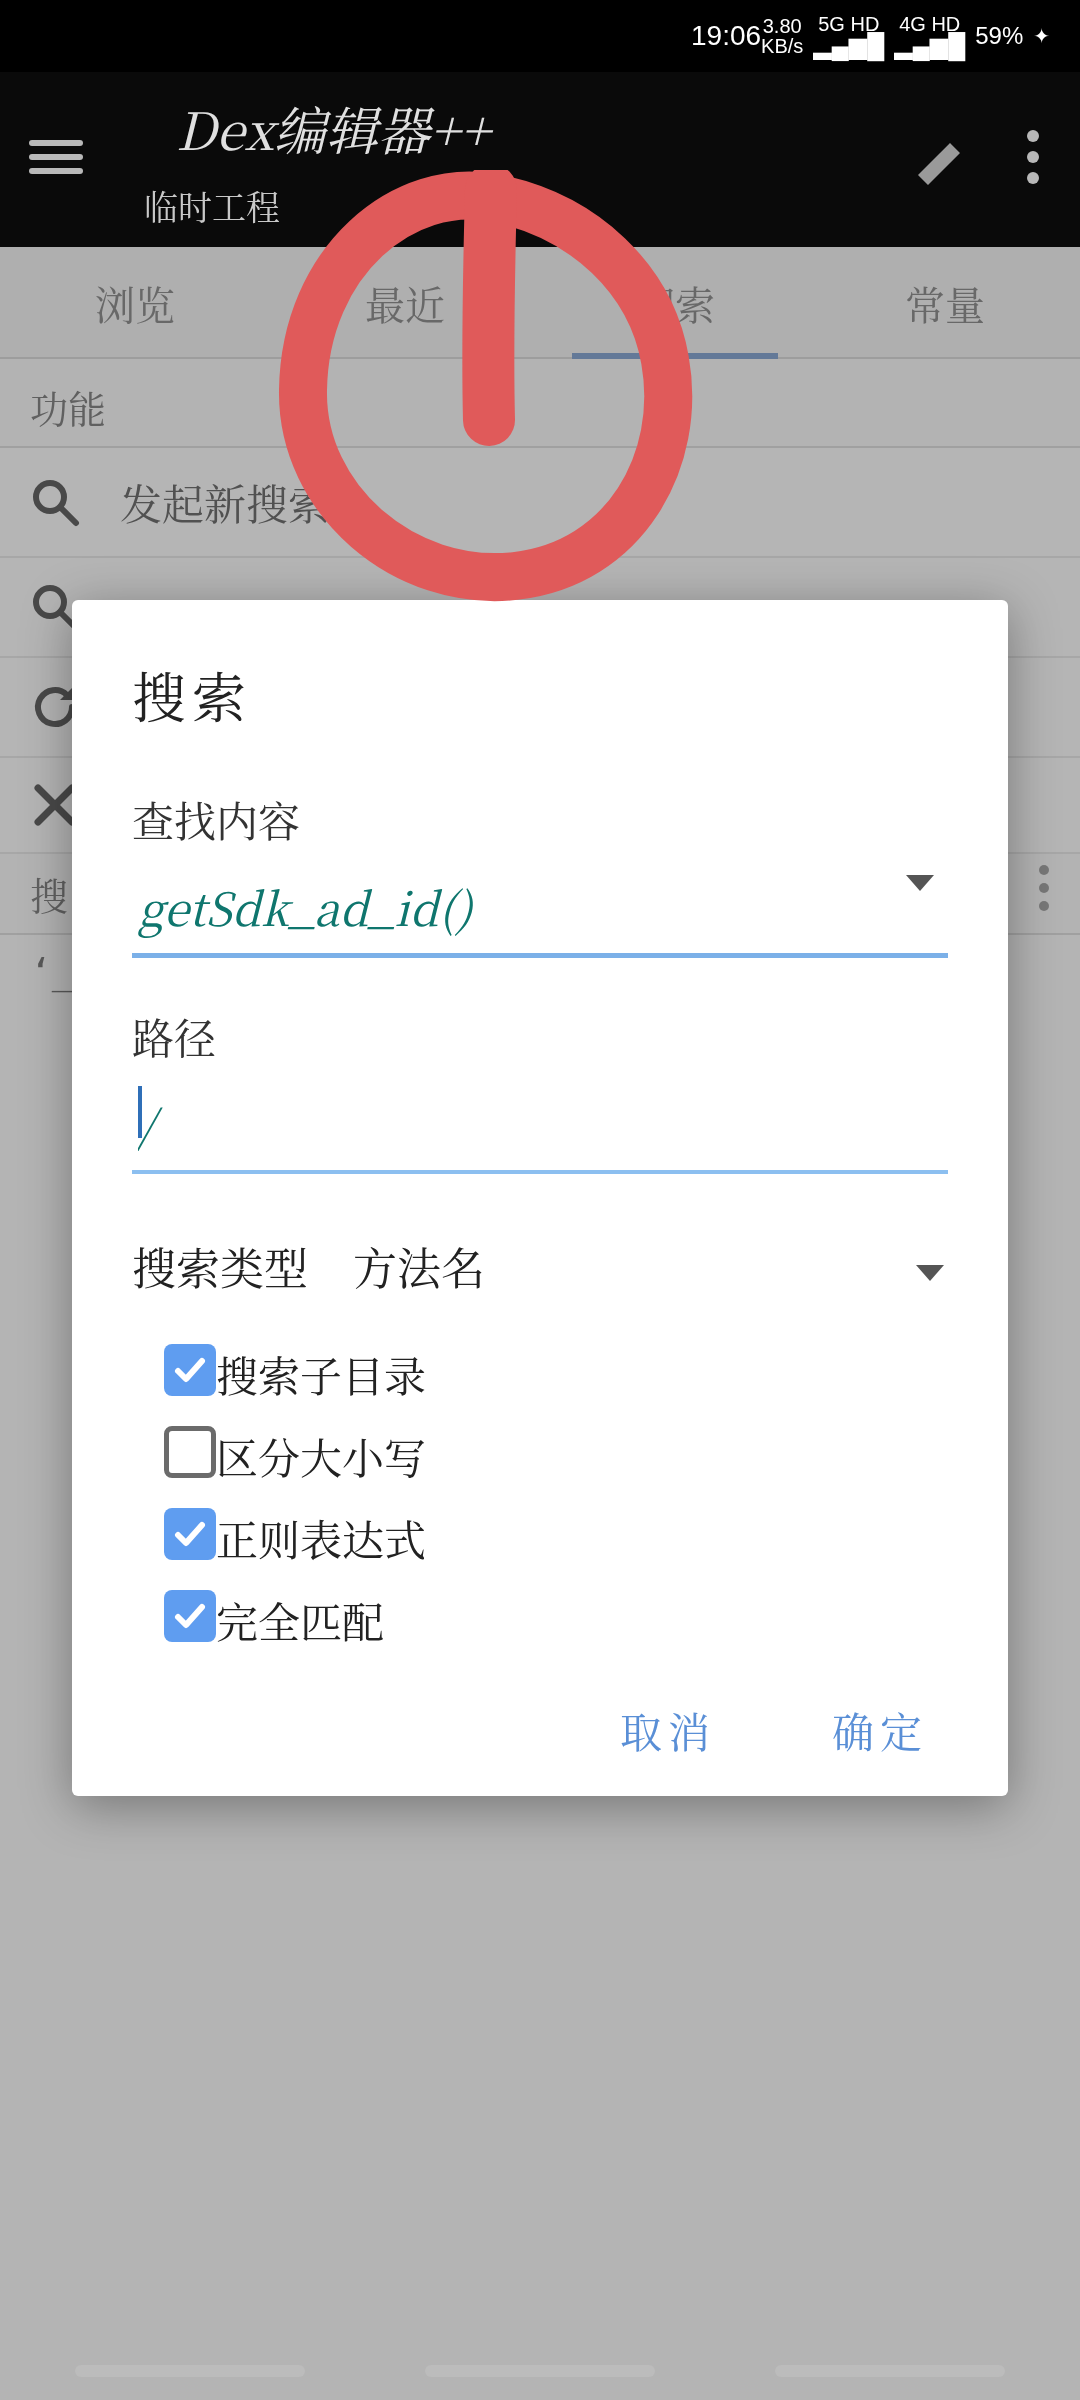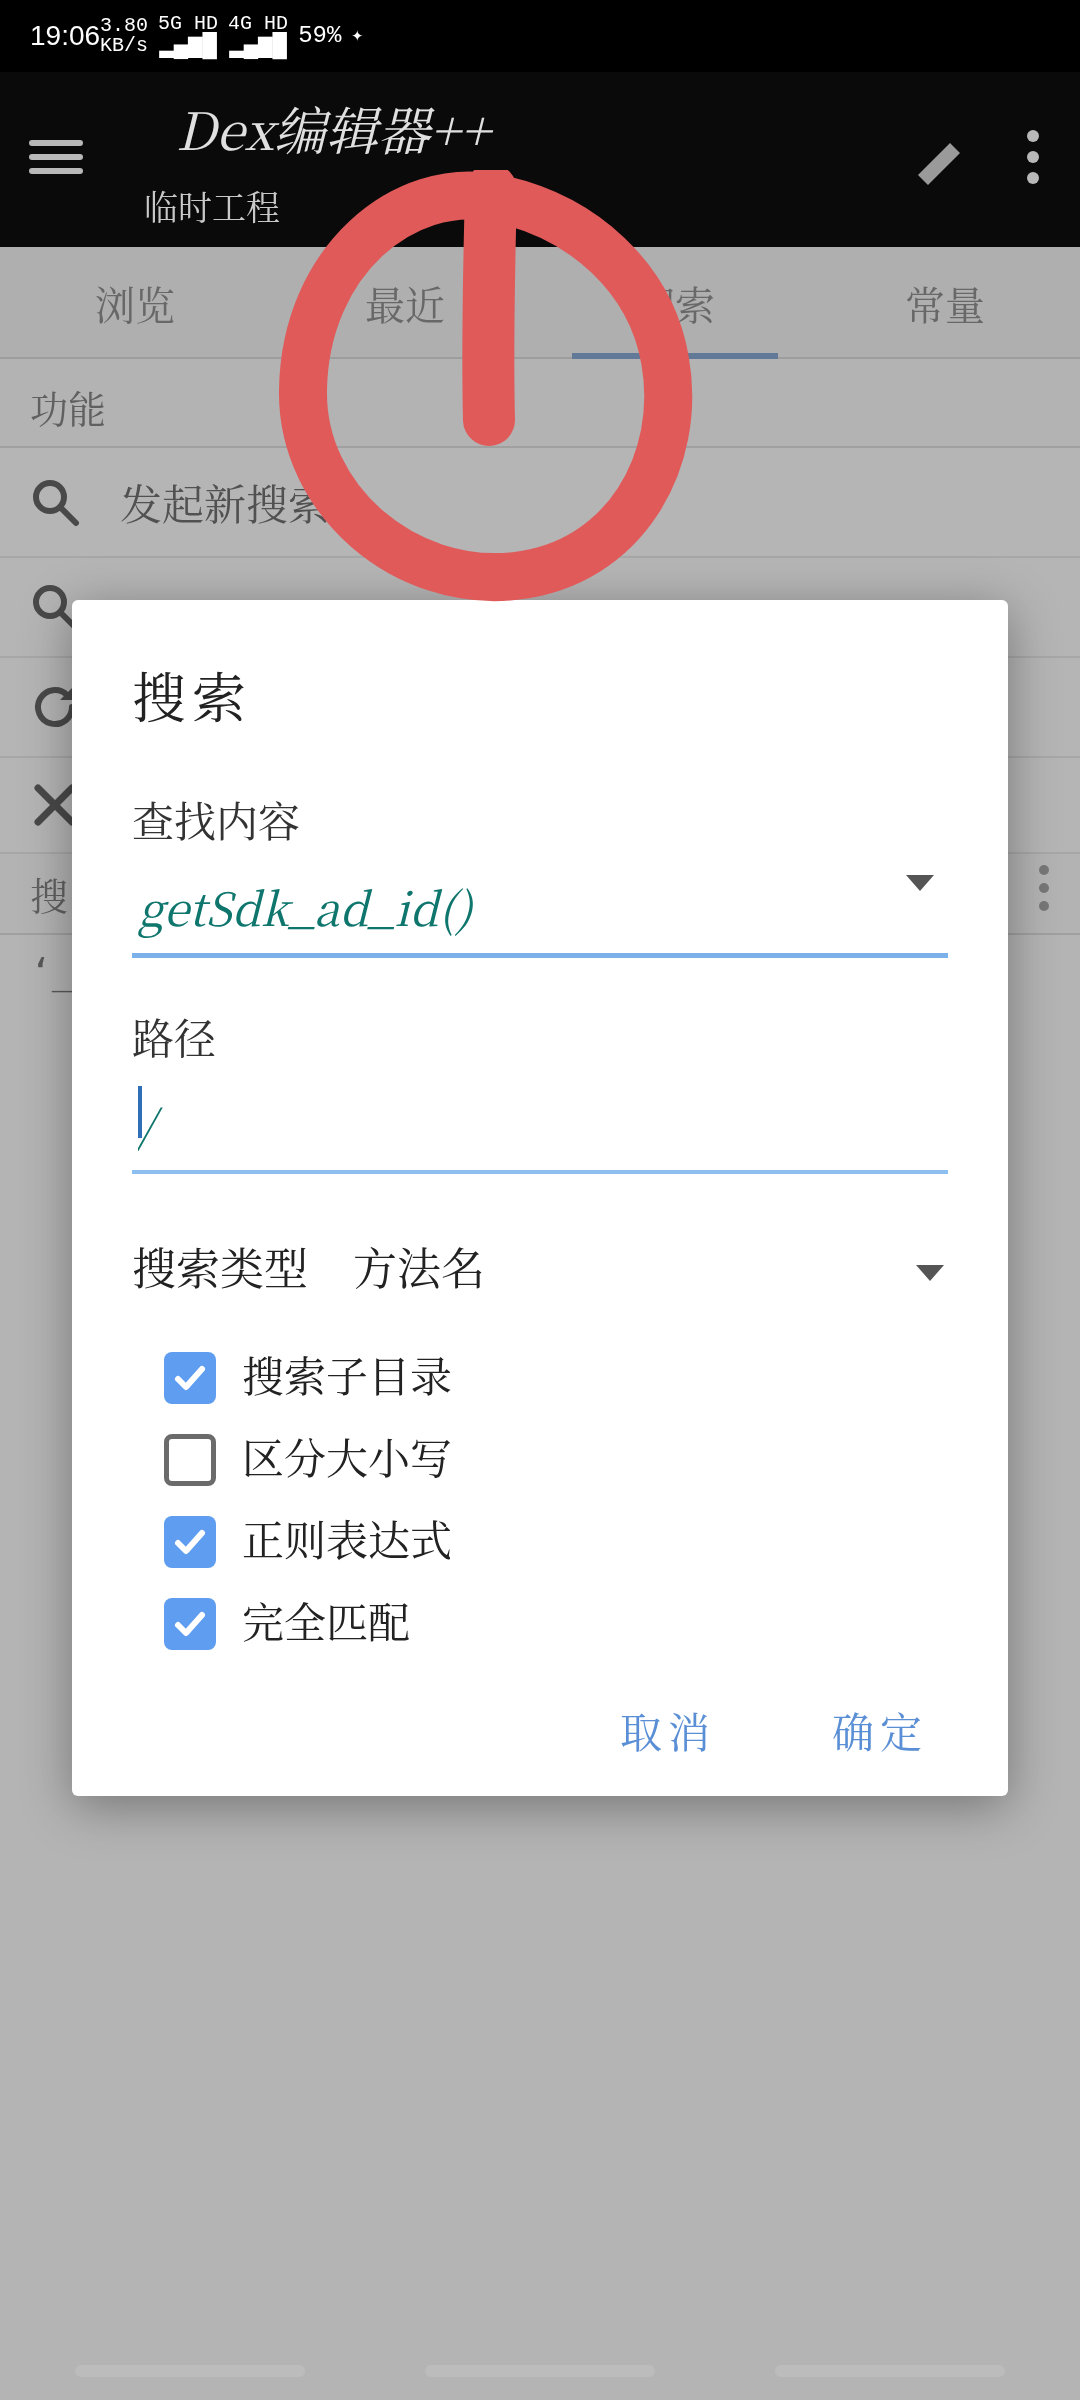--- a/index.html
+++ b/index.html
@@ -6,24 +6,24 @@
   html, body {
     width: 1080px; height: 2400px;
     font-family: "Kaiti", "KaiTi", "STKaiti", "Noto Serif CJK SC", serif;
     background: #fdfdfd;
     overflow: hidden;
     position: relative;
   }
   
   .status-bar {
     height: 72px; background: #000; color: #fff;
-    display: flex; align-items: center; justify-content: flex-start;
+    display: flex; align-items: center; justify-content: flex-end;
     padding: 0 30px; font-family: sans-serif; font-size: 28px;
   }
-  .status-right { display: flex; align-items: center; gap: 10px; font-size: 20px; line-height: 1; font-family: Liberation Mono, monospace; }
+  .status-right { display: flex; align-items: center; gap: 10px; font-size: 20px; line-height: 1; }
   .status-right .col { display: flex; flex-direction: column; align-items: center; }
   .status-right .big { font-size: 24px; }
   
   .app-bar {
     height: 175px; background: #0a0a0a; color: #e6e6e6;
     display: flex; align-items: center; padding: 0 28px;
   }
   .menu-icon, .build-icon, .more-icon { color: #b8b8b8; }
   .menu-icon { width: 56px; }
   .app-titles { margin-left: 60px; flex: 1; }
@@ -93,21 +93,21 @@
     background:#2f6fb8;
   }
   .field .dd { position:absolute; right:10px; top:8px; }
   .field.path { border-bottom-width:4px; border-bottom-color:#8cbff0; margin-bottom:60px; }
   .type-row {
     display:flex; align-items:center; justify-content:space-between;
     font-size:44px; color:#222; margin: 10px 0 46px;
   }
   .checks { padding-left: 32px; }
   .check-row {
-    display:flex; align-items:flex-end; gap:26px;
+    display:flex; align-items:flex-start; 
     font-size:42px; color:#222; margin: 22px 0;
   }
   .cb {
     width:52px; height:52px; border-radius:8px;
     display:flex; align-items:center; justify-content:center;
   }
   .cb.on  { background:#5f9df0; }
   .cb.off { background:#fff; border:5px solid #6b6b6b; }
   .cb.on svg { stroke:#fff; }
   .dlg-actions {

